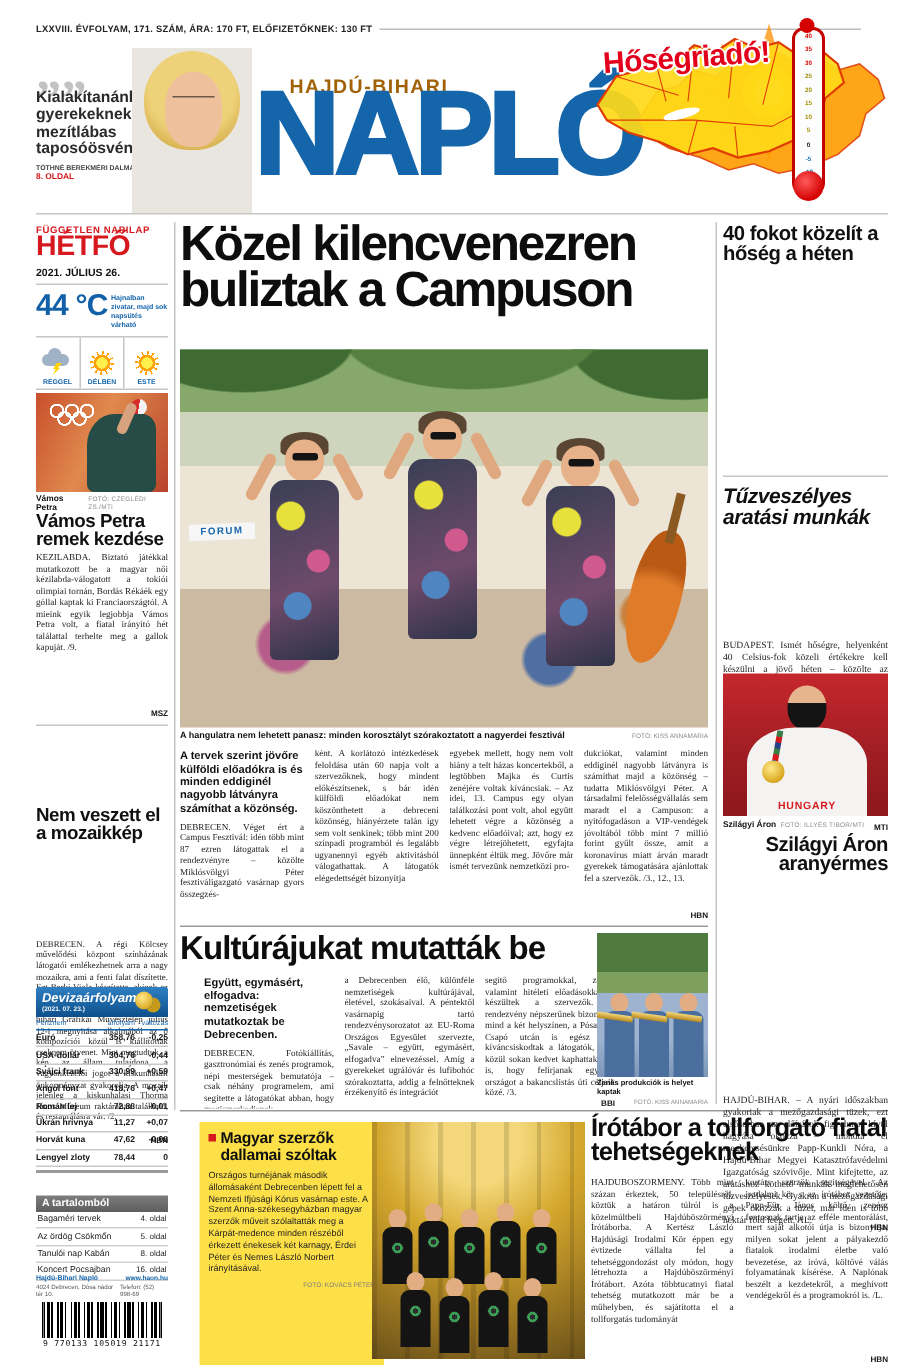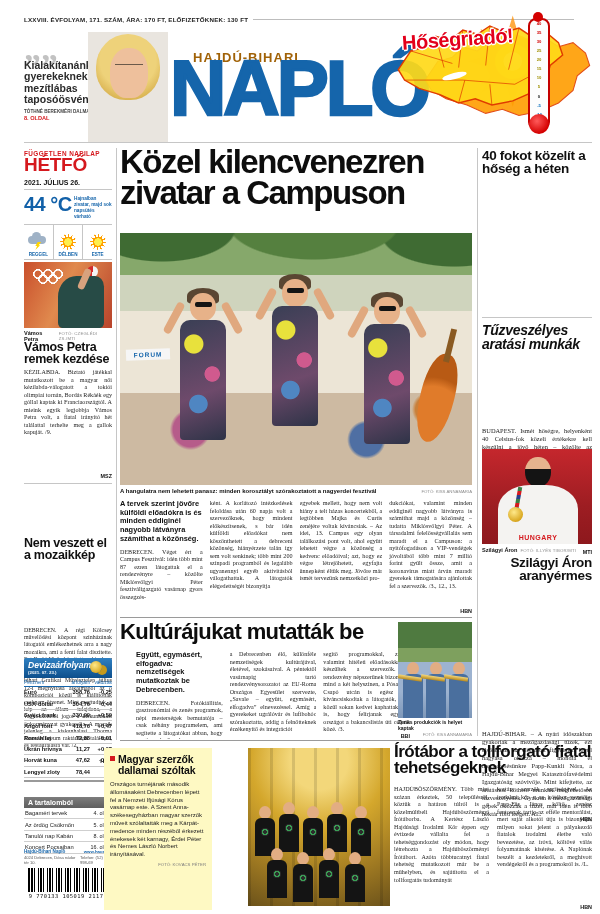--- a/index.html
+++ b/index.html
@@ -161,21 +161,21 @@
   #fire-body{left:482px;top:355px;width:110px;height:92px;font-size:6.4px;line-height:1.25;}
   #szilagyi-photo{left:482px;top:449px;width:110px;height:95px;overflow:hidden;background:linear-gradient(#c5272d,#9d1d22 60%,#8d181d);}
   #szilagyi-photo .head{position:absolute;left:43px;top:8px;width:26px;height:30px;border-radius:48%;background:linear-gradient(#e6b48e 0 40%,#141414 40%);}
   #szilagyi-photo .jacket{position:absolute;left:16px;top:36px;width:80px;height:60px;background:#f4f3f1;border-radius:40% 40% 0 0;}
   #szilagyi-photo .jersey{position:absolute;left:0;bottom:4px;width:80px;text-align:center;font:700 7px "Liberation Sans",sans-serif;color:#d5191e;letter-spacing:.5px;}
   #szilagyi-photo .ribbon{position:absolute;left:34px;top:38px;width:4px;height:26px;background:repeating-linear-gradient(#3a7d44 0 4px,#d5191e 4px 8px,#27408b 8px 12px);transform:rotate(10deg);}
   #szilagyi-photo .medal{position:absolute;left:26px;top:58px;width:15px;height:15px;border-radius:50%;background:radial-gradient(circle at 40% 35%,#ffe98a,#d9a71f 70%,#a87b0d);}
   #szil-caprow{left:482px;top:547px;width:110px;display:flex;gap:3px;align-items:baseline;}
   #szil-title{left:482px;top:556px;width:110px;font-size:13.5px;text-align:right;}
   
-  #choir-box{left:104px;top:748px;width:108px;height:162px;background:#fef9c3;padding:6px 6px 5px;box-sizing:border-box;}
+  #choir-box{left:133px;top:748px;width:123px;height:162px;background:#fde047;padding:6px 6px 5px;box-sizing:border-box;}
   #choir-box .btitle{display:flex;gap:3px;font:700 10.5px/1.05 "Liberation Sans",sans-serif;color:#101010;letter-spacing:-.2px;}
   .bullet{width:5px;height:5px;background:#d5191e;margin-top:2px;flex:none;}
   #choir-box .bbody{font:400 6px/1.3 "Liberation Sans",sans-serif;color:#222;text-align:left;margin-top:5px;}
   #choir-box .bcredit{font:400 4.3px "Liberation Sans",sans-serif;color:#7d7d7d;text-align:right;margin-top:3px;}
   #choir-photo{left:248px;top:748px;width:142px;height:158px;overflow:hidden;background:
     repeating-linear-gradient(90deg,rgba(0,0,0,.12) 0 3px,transparent 3px 22px),
     radial-gradient(circle at 50% 8%,#f3d77a 0 18%,#d4a72c 42%,#a07a22 72%,#6b521a);}
   .singer{position:absolute;width:22px;height:50px;}
   .singer .h{position:absolute;left:5px;top:0;width:12px;height:13px;background:#e2ad83;border-radius:50%;}
   .singer .b{position:absolute;left:1px;top:12px;width:20px;height:38px;background:#141414;border-radius:6px 6px 0 0;}
@@ -377,21 +377,21 @@
     <div class="pr">
       <span class="paddr">4024 Debrecen, Dósa nádor tér 10.</span>
       <span class="pphone">Telefon: (52) 998-69</span>
     </div>
   </div>
   <div class="abs" id="barcode">
     <div class="bars"></div>
     <div class="digits">9 770133 105019   21171</div>
   </div>
 
-  <div class="abs hl" id="main-headline">Közel kilencvenezren zivatar a Campuson</div>
+  <div class="abs hl" id="main-headline">Közel kilencvenezren buliztak a Campuson</div>
 
   <div class="abs" id="campus-photo">
     <div class="girl" id="girl1">
         <div class="hair"></div>
         <div class="head"></div>
         <div class="shades"></div>
         <div class="arm-l"></div>
         <div class="arm-r"></div>
         <div class="torso"></div>
       </div>

